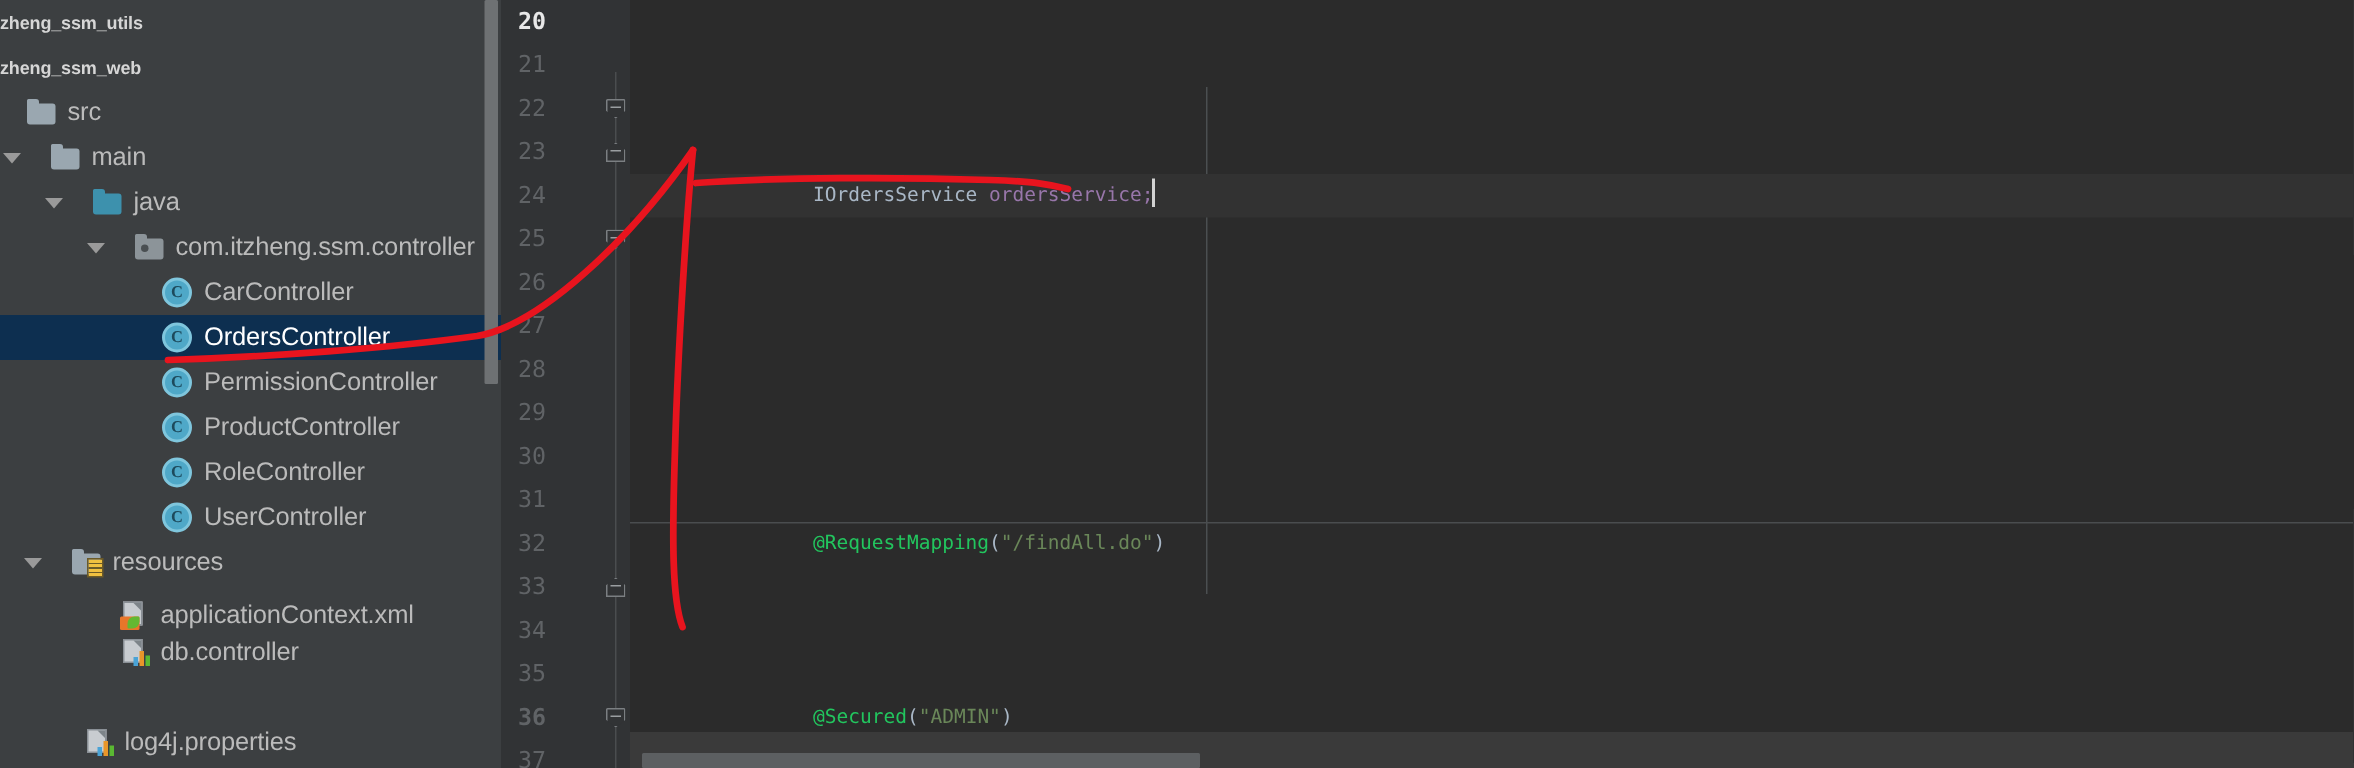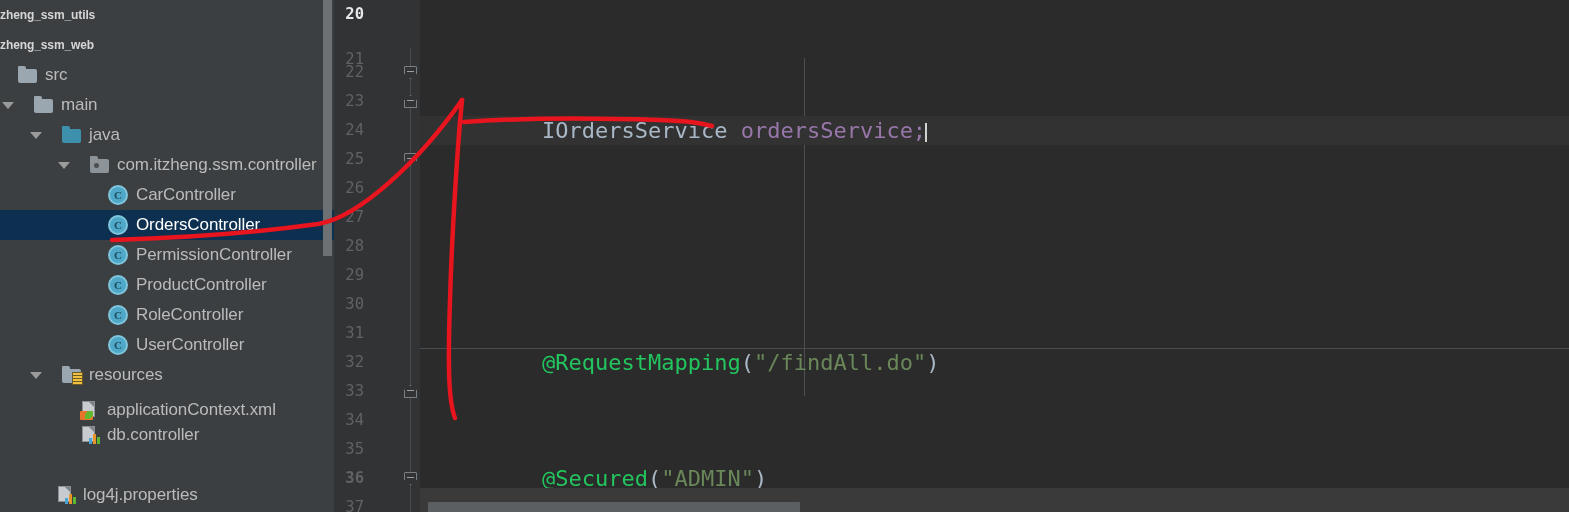--- a/index.html
+++ b/index.html
@@ -258,21 +258,21 @@
     left: 3px; top: 5px;
     width: 7px; height: 1px;
     background: #9a9ea1;
   }
 
   #code {
     position: absolute;
     left: 86px; top: 0;
     right: 0; bottom: 0;
     font-family: "DejaVu Sans Mono", monospace;
-    font-size: 22px;
+    font-size: 13px;
     line-height: 29px;
     color: #a9b7c6;
     white-space: pre;
     overflow: hidden;
   }
   .cline {
     position: relative;
     height: 29px;
     padding-left: 18px;
     white-space: pre;
@@ -401,21 +401,21 @@
     <div class="tree-row" style="padding-left:108px;">
       <span class="cls">C</span>
       <span class="label">RoleController</span>
     </div>
 
     <div class="tree-row" style="padding-left:108px;">
       <span class="cls">C</span>
       <span class="label">UserController</span>
     </div>
 
-    <div class="tree-row" style="padding-left:28px;text-align:center;">
+    <div class="tree-row" style="padding-left:14px;text-align:center;">
       <span class="arrow open"></span>
       <span style="width:16px;flex:0 0 16px;"></span>
       <span class="ico">
           <span class="folder res-badge"></span>
         </span>
       <span class="label">resources</span>
     </div>
 
     <div class="tree-row" style="padding-left:80px;align-items:flex-end;">
       <span class="fileico">
@@ -457,21 +457,21 @@
       <span class="label">spring-mvc.xml</span>
     </div>
 
     <div id="sidebar-scrollbar"></div>
   </div>
 
   <div id="editor">
 
     <div id="gutter">
       <div class="lnum current" style="top:0px;">20</div>
-      <div class="lnum" style="top:45px;">21</div>
+      <div class="lnum" style="top:29px;">21</div>
       <div class="lnum" style="top:58px;">22</div>
       <div class="lnum" style="top:87px;">23</div>
       <div class="lnum" style="top:116px;">24</div>
       <div class="lnum" style="top:145px;">25</div>
       <div class="lnum" style="top:174px;">26</div>
       <div class="lnum" style="top:203px;">27</div>
       <div class="lnum" style="top:232px;">28</div>
       <div class="lnum" style="top:261px;">29</div>
       <div class="lnum" style="top:290px;">30</div>
       <div class="lnum" style="top:319px;">31</div>

